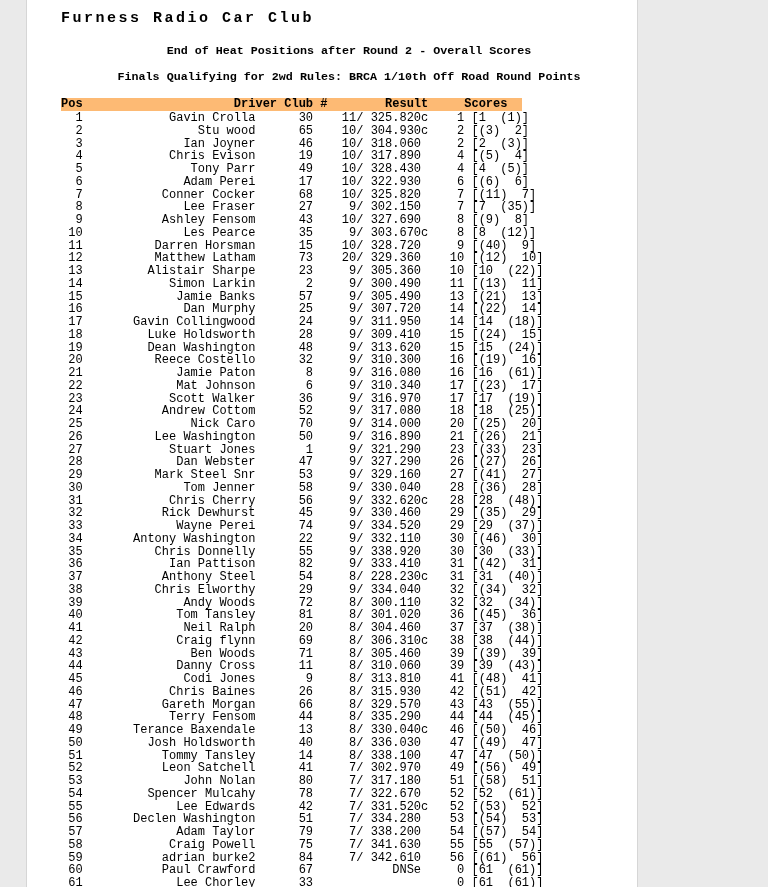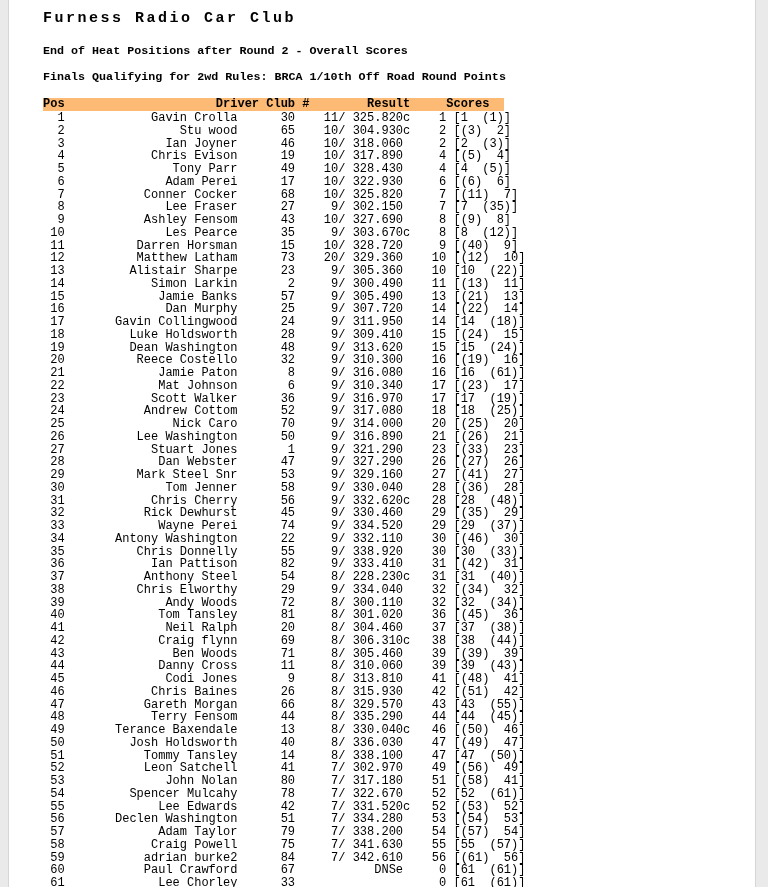--- a/index.html
+++ b/index.html
@@ -5,33 +5,33 @@
   html,body{margin:0;padding:0;}
   body{
     width:768px;height:887px;
     background:#eaeaea;
     font-family:"Liberation Mono","DejaVu Sans Mono",monospace;
     color:#000;
     overflow:hidden;
     position:relative;
   }
   .page{
-    position:absolute;left:8px;top:0;width:748px;height:887px;
+    position:absolute;left:26px;top:0;width:612px;height:887px;
     background:#ffffff;
     border-left:1px solid #d6d6d6;
     border-right:1px solid #d6d6d6;
     box-sizing:border-box;
   }
   .content{padding:5px 0 0 34px;}
   .title{
     font-size:15px;font-weight:bold;letter-spacing:2.5px;
     line-height:19px;margin-top:4px;white-space:pre;
   }
   .subtitle{
-    font-size:11.7px;font-weight:bold;line-height:13px;white-space:pre;
+    font-size:11.7px;font-weight:bold;line-height:13px;white-space:pre;text-align:center;
   }
   .s1{margin-top:17px;}
   .s2{margin-top:13px;}
   .theader{
     margin-top:14px;
     display:inline-block;
     background:#fdba74;
     font-size:12px;font-weight:bold;line-height:13px;
     white-space:pre;
   }
@@ -522,21 +522,21 @@
     <span class="c-points">49</span>
     <span class="c-scores">[(56)  49]</span>
   </div>
 
   <div class="row">
     <span class="c-pos">53</span>
     <span class="c-driver">John Nolan</span>
     <span class="c-club">80</span>
     <span class="c-result">7/ 317.180 </span>
     <span class="c-points">51</span>
-    <span class="c-scores">[(58)  41]</span>
+    <span class="c-scores">[(58)  51]</span>
   </div>
 
   <div class="row">
     <span class="c-pos">54</span>
     <span class="c-driver">Spencer Mulcahy</span>
     <span class="c-club">78</span>
     <span class="c-result">7/ 322.670 </span>
     <span class="c-points">52</span>
     <span class="c-scores">[52  (61)]</span>
   </div>

